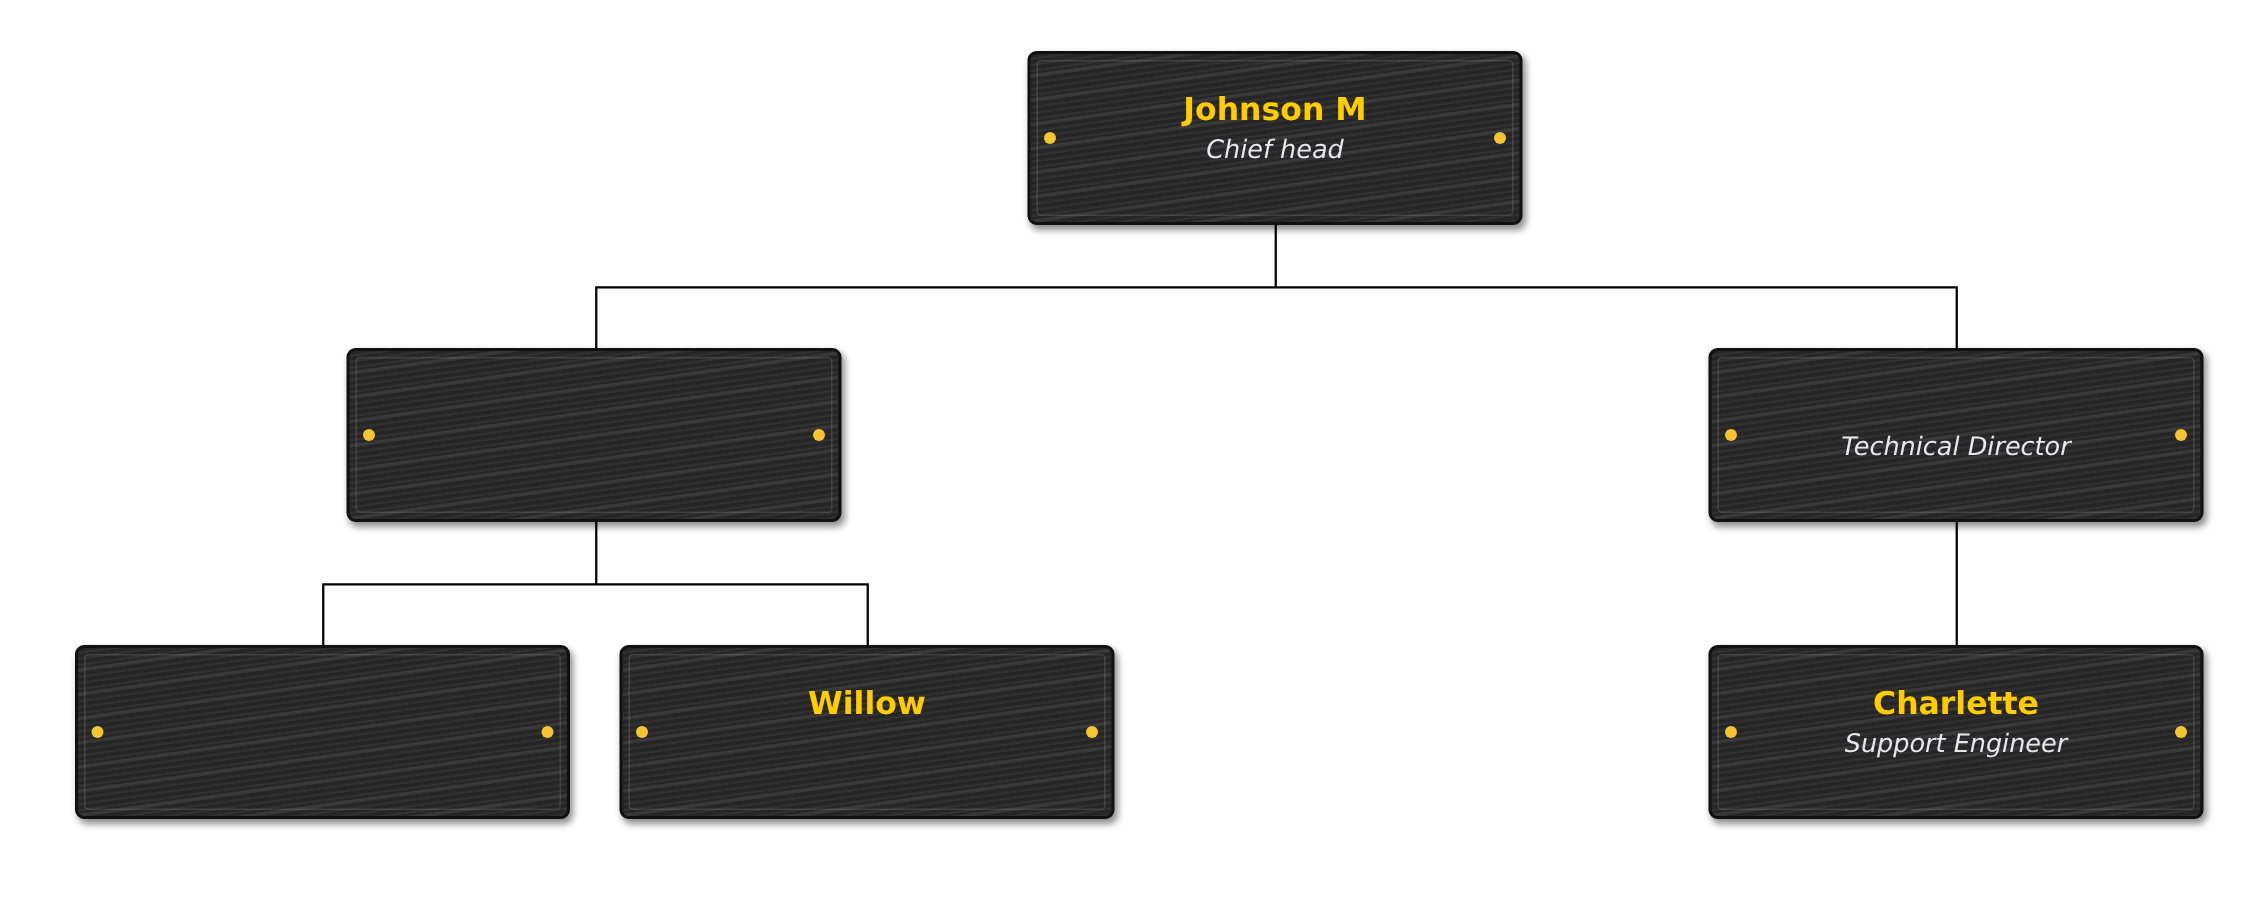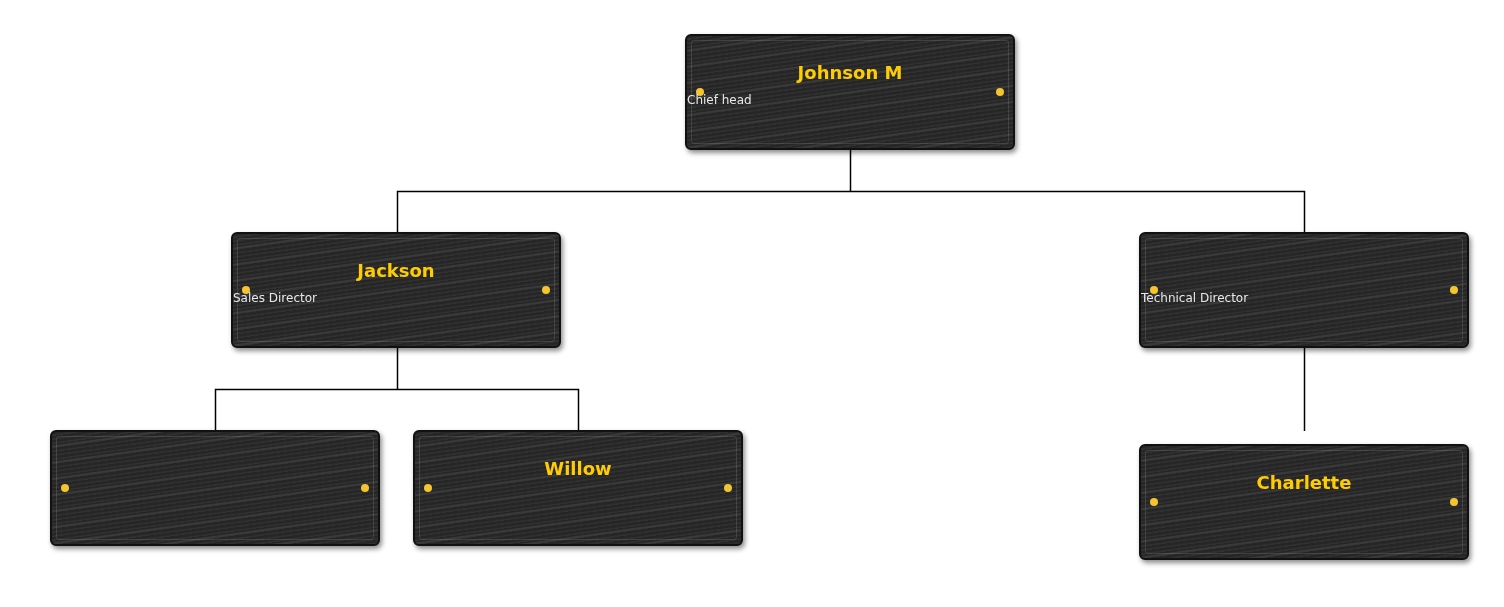--- a/index.html
+++ b/index.html
@@ -52,30 +52,32 @@
       border-radius: 3px;
       pointer-events: none;
     }
     .node .name {
       position: absolute;
       left: 0; right: 0;
       top: 24px;
       text-align: center;
       color: #ffcc00;
       font-weight: bold;
-      font-size: 18px;
+      font-size: 21px;
       line-height: 26px;
     }
     .node .title {
       position: absolute;
       left: 0; right: 0;
       top: 52px;
+      text-align: center;
       color: #e8e8ec;
-      font-size: 12px;
+      font-size: 17px;
       line-height: 24px;
+      font-style: italic;
     }
     .node .dot {
       position: absolute;
       top: 52px;
       width: 8px;
       height: 8px;
       border-radius: 50%;
       background: #f5c431;
     }
     .node .dot.left { left: 9px; }
@@ -95,39 +97,38 @@
 
 <div class="node" style="left:685px; top:34px;">
   <span class="dot left"></span>
   <div class="name">Johnson M</div>
   <div class="title">Chief head</div>
   <span class="dot right"></span>
 </div>
 
 <div class="node" style="left:231px; top:232px;">
   <span class="dot left"></span>
-  <div class="name">Jackson</div>
-  <div class="title">Sales Director</div>
   <span class="dot right"></span>
 </div>
 
 <div class="node" style="left:1139px; top:232px;">
   <span class="dot left"></span>
   <div class="title">Technical Director</div>
   <span class="dot right"></span>
 </div>
 
 <div class="node" style="left:50px; top:430px;">
   <span class="dot left"></span>
   <span class="dot right"></span>
 </div>
 
 <div class="node" style="left:413px; top:430px;">
   <span class="dot left"></span>
   <div class="name">Willow</div>
   <span class="dot right"></span>
 </div>
 
-<div class="node" style="left:1139px; top:444px;">
+<div class="node" style="left:1139px; top:430px;">
   <span class="dot left"></span>
   <div class="name">Charlette</div>
+  <div class="title">Support Engineer</div>
   <span class="dot right"></span>
 </div>
 
 </body></html>

